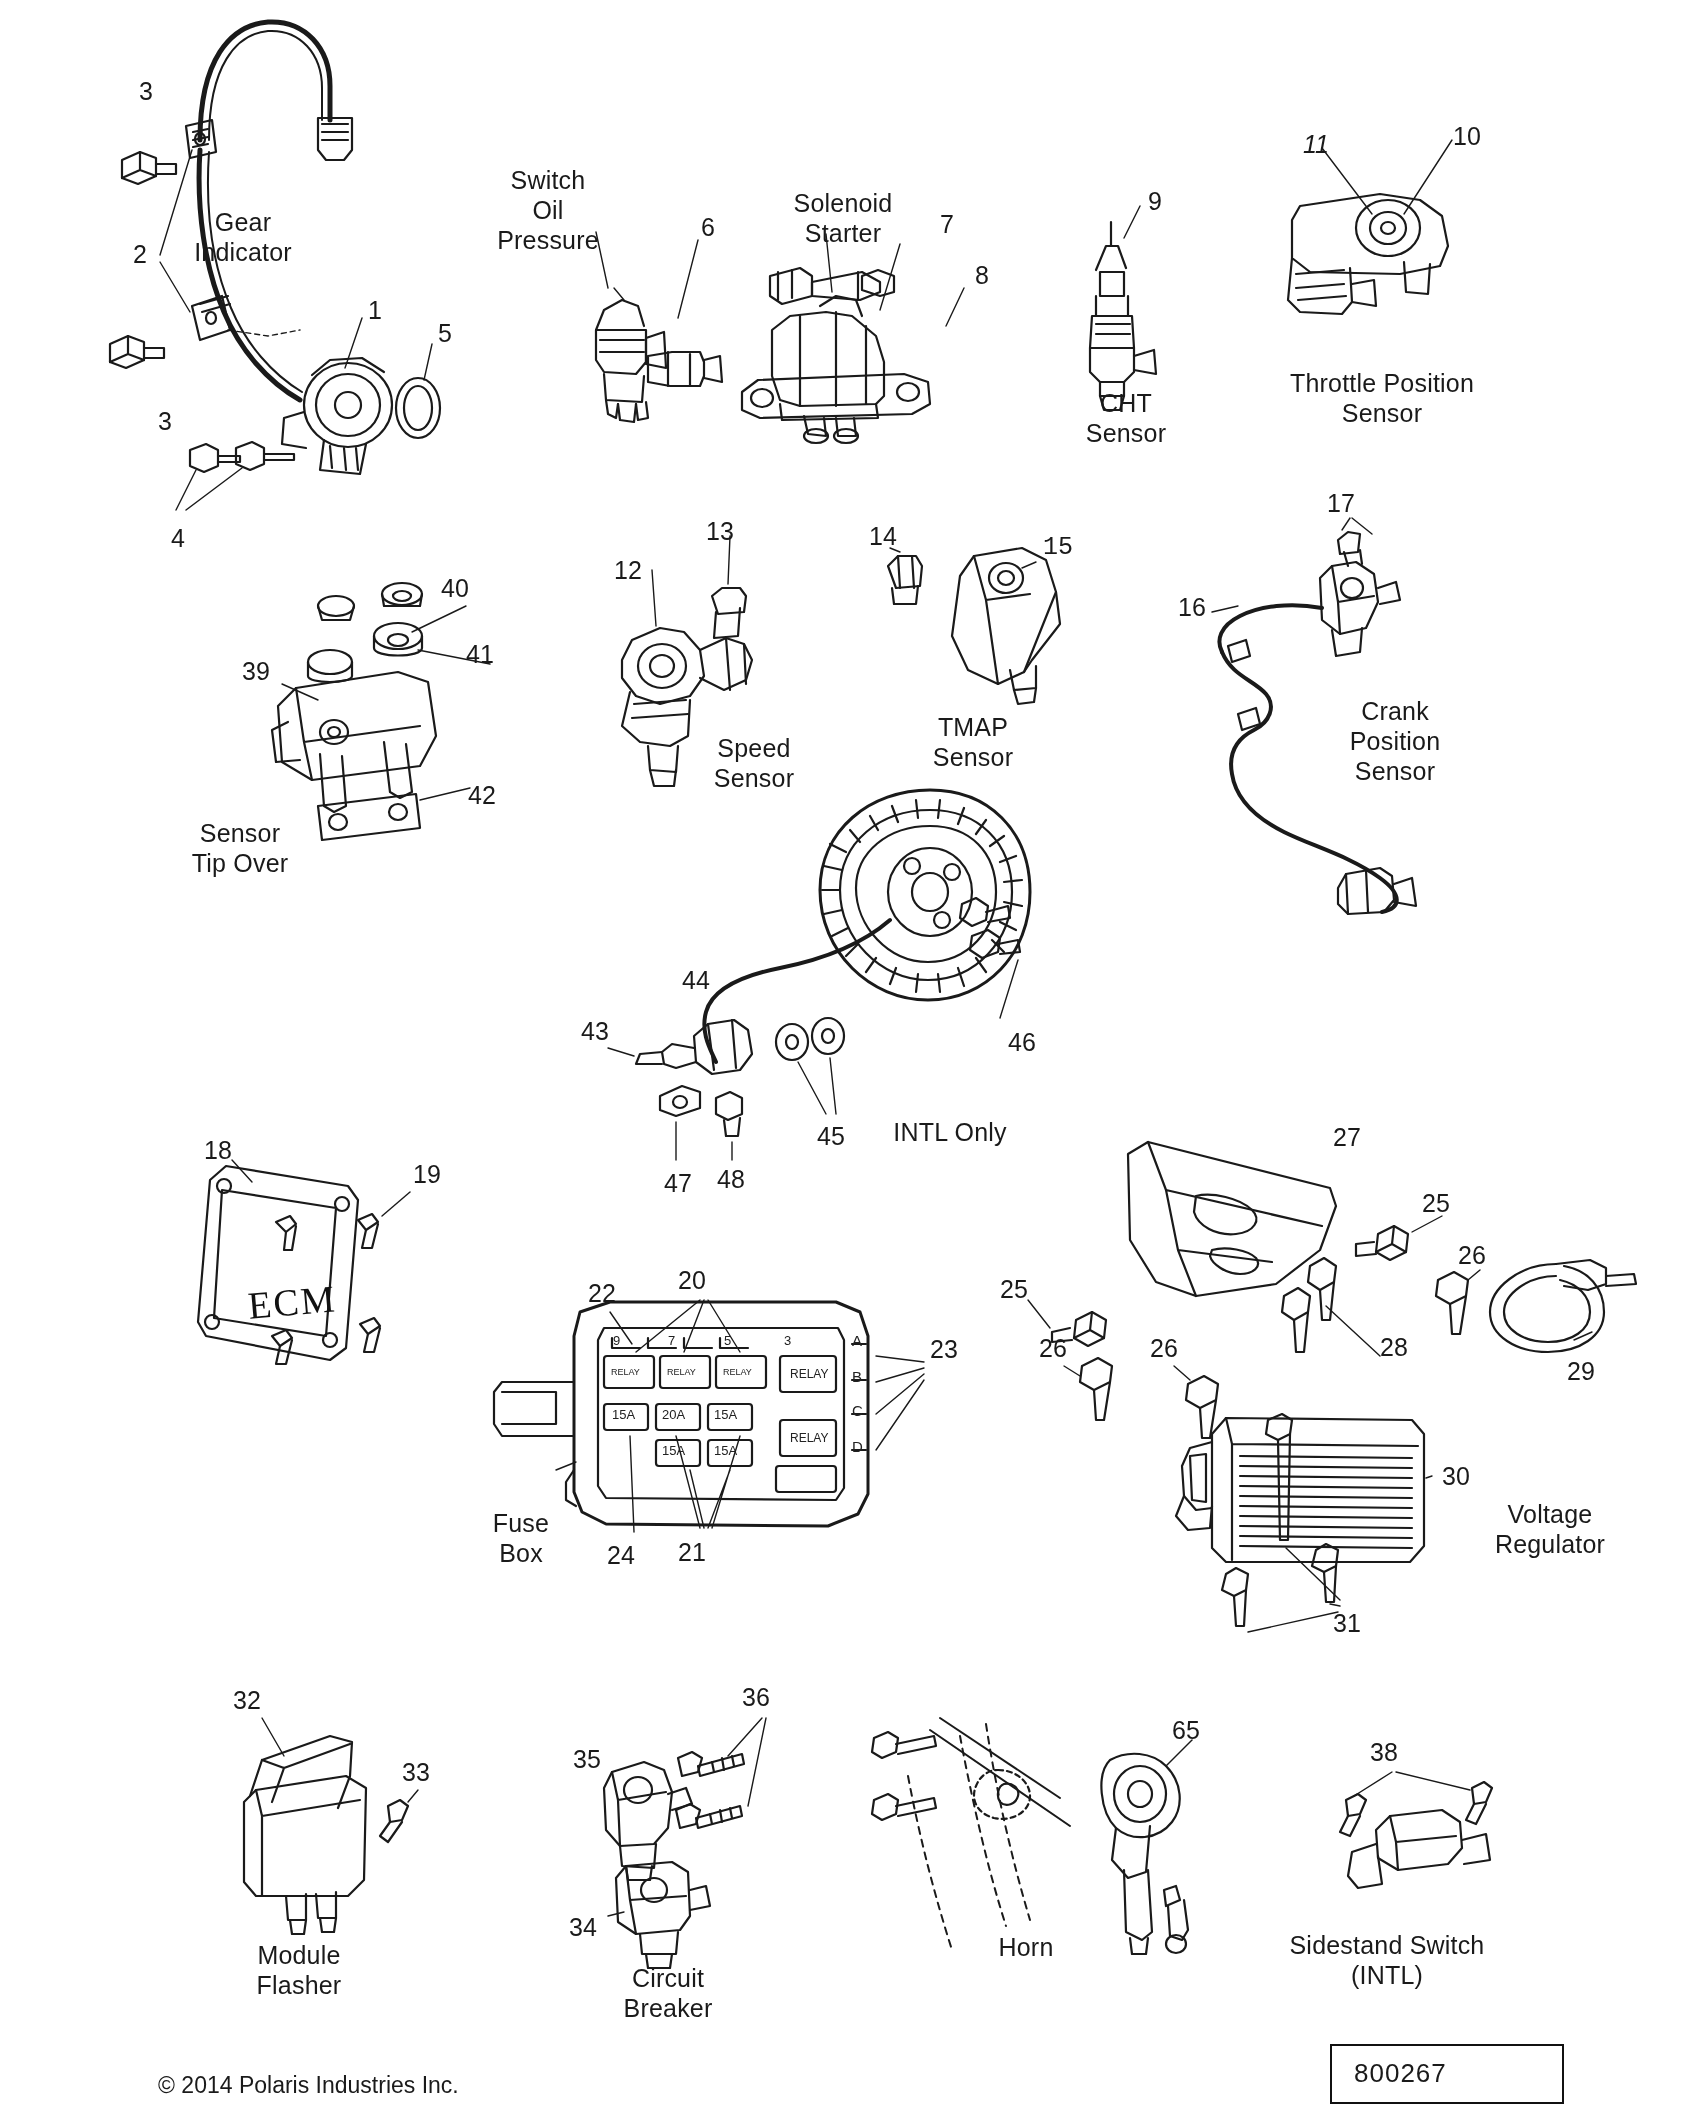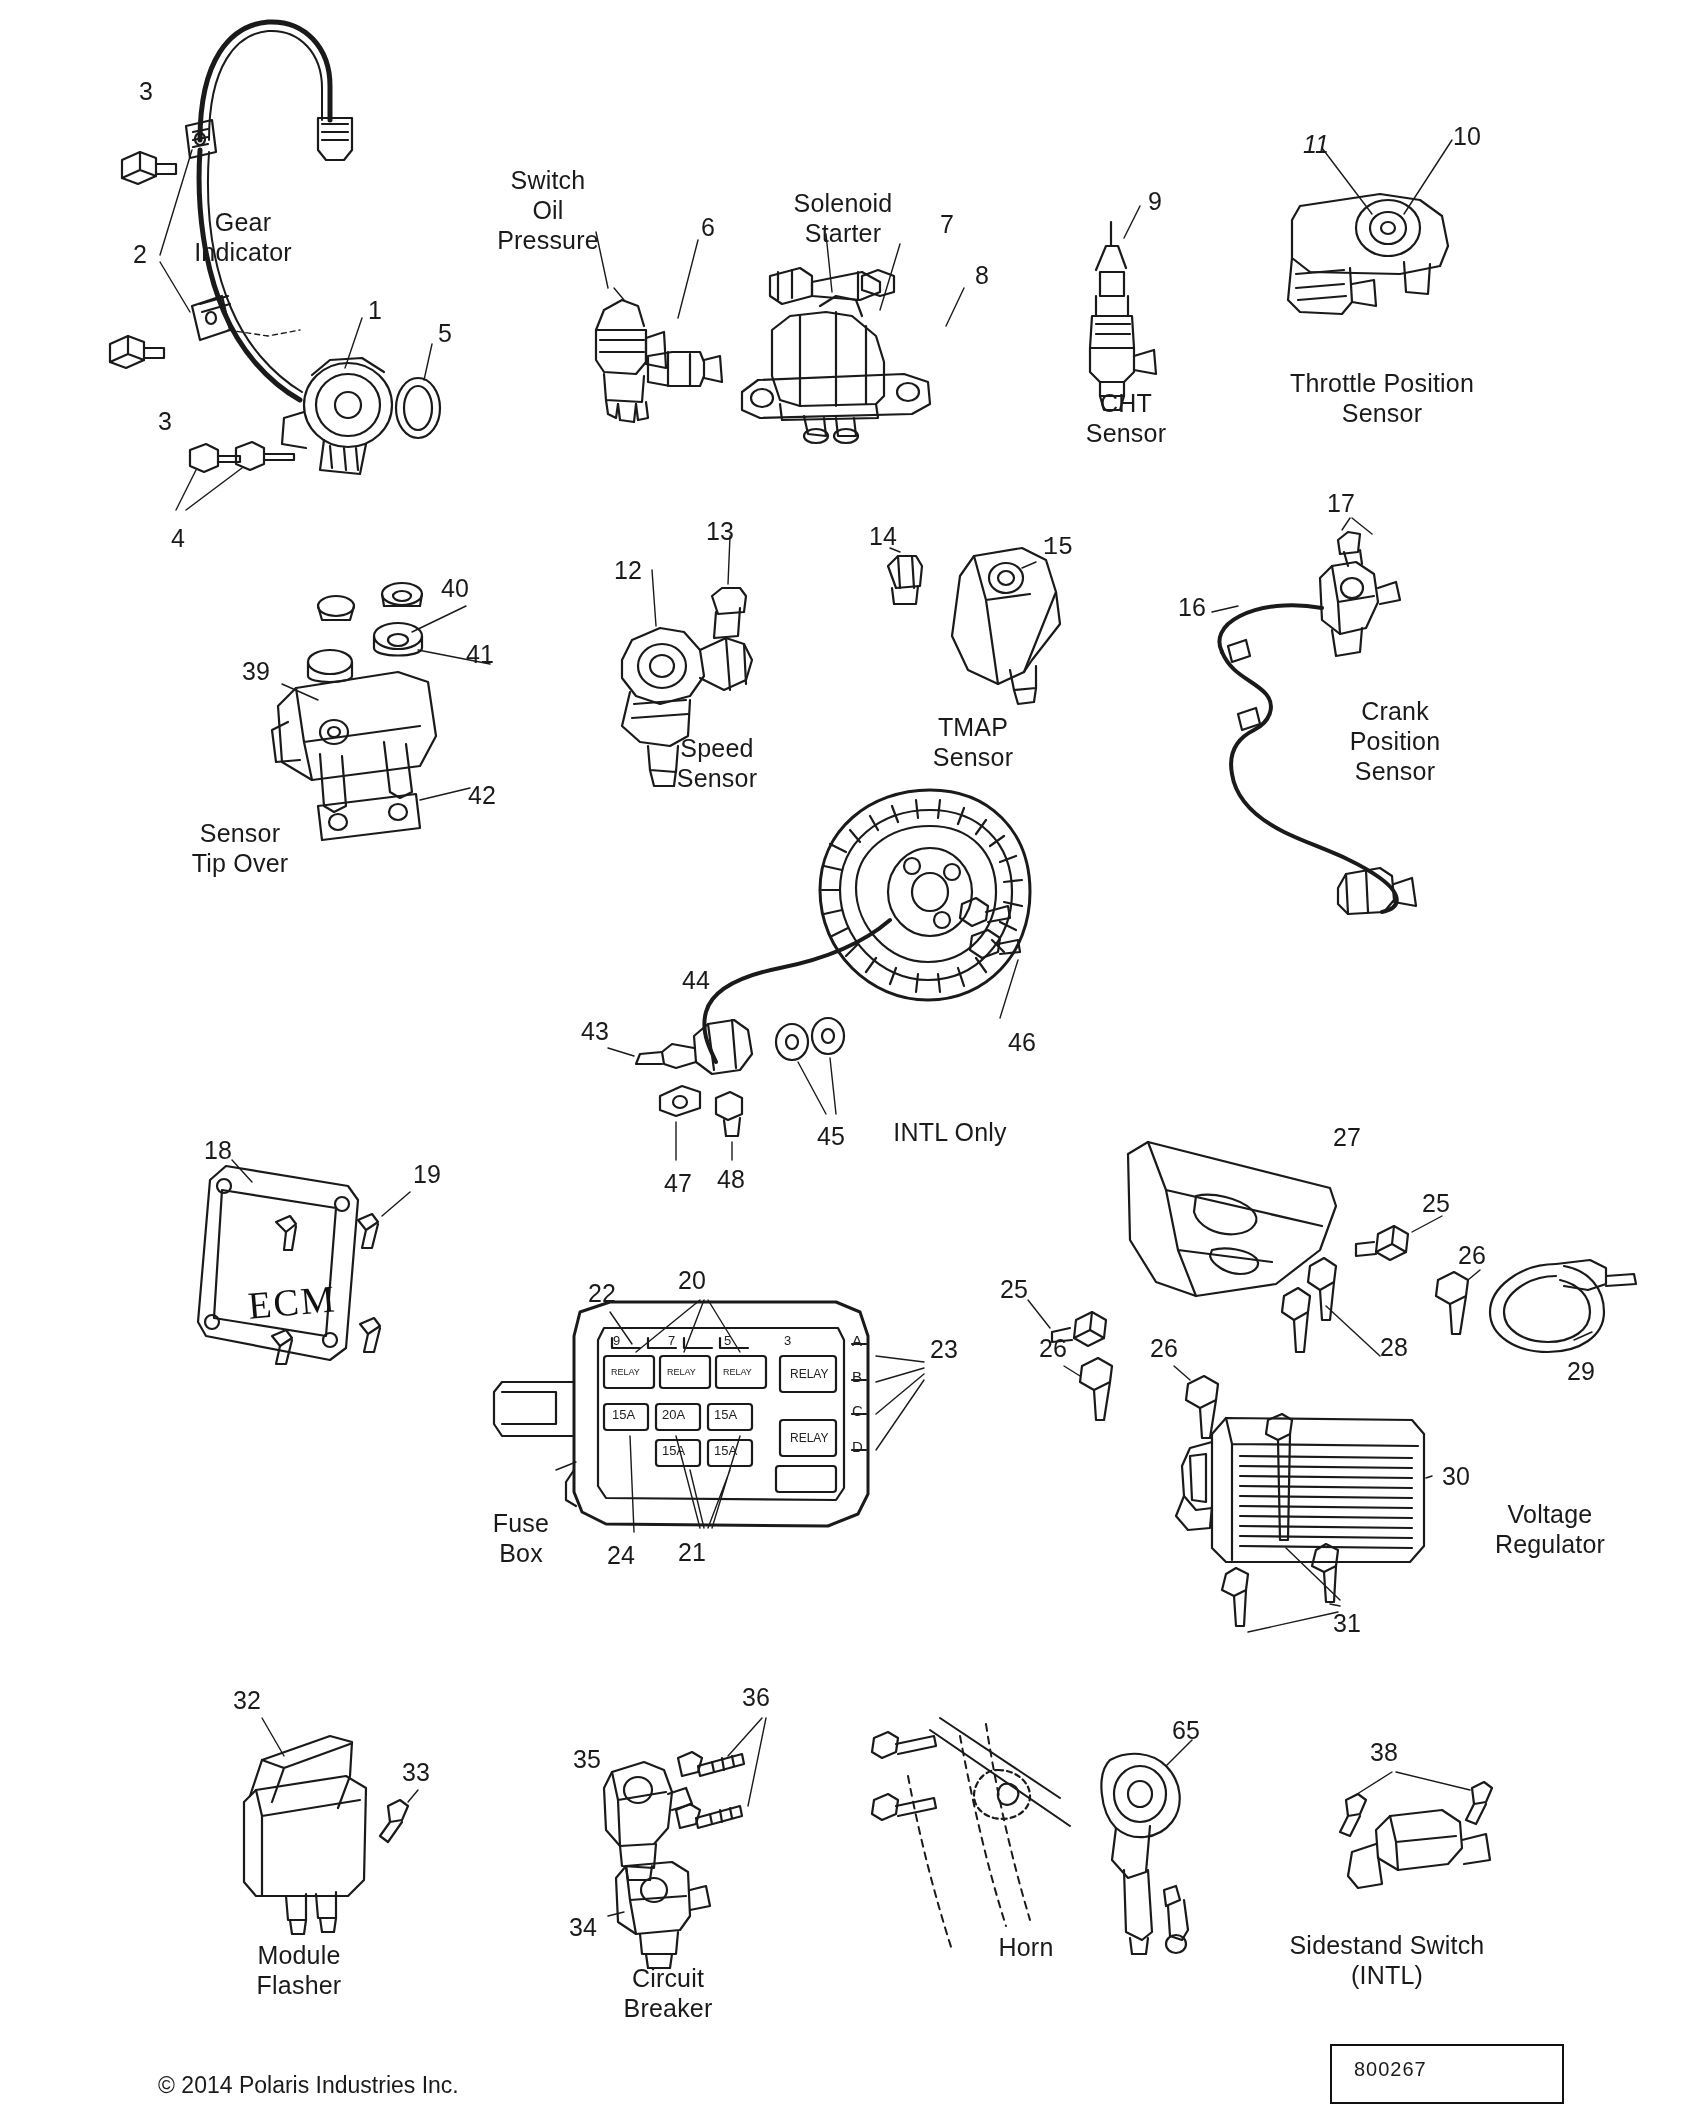--- a/index.html
+++ b/index.html
@@ -41,21 +41,21 @@
     font-family: "Liberation Sans", sans-serif;
   }
   .copy {
     position: absolute;
     font-size: 23px;
     color: #1a1a1a;
     white-space: pre;
   }
   .partno {
     position: absolute;
-    font-size: 20px;
+    font-size: 26px;
     color: #1a1a1a;
     letter-spacing: 1px;
   }
   .frame {
     position: absolute;
     border: 2px solid #111;
   }
   svg.art {
     position: absolute;
     left: 0;
@@ -489,21 +489,21 @@
 Indicator</div>
   <div class="lbl" style="left:468px; top:165px; width:160px;">Switch
 Oil
 Pressure</div>
   <div class="lbl" style="left:763px; top:188px; width:160px;">Solenoid
 Starter</div>
   <div class="lbl" style="left:1046px; top:388px; width:160px;">CHT
 Sensor</div>
   <div class="lbl" style="left:1262px; top:368px; width:240px;">Throttle Position
 Sensor</div>
-  <div class="lbl" style="left:637px; top:733px; width:160px;">Speed
+  <div class="lbl" style="left:674px; top:733px; width:160px;">Speed
 Sensor</div>
   <div class="lbl" style="left:893px; top:712px; width:160px;">TMAP
 Sensor</div>
   <div class="lbl" style="left:1315px; top:696px; width:160px;">Crank
 Position
 Sensor</div>
   <div class="lbl" style="left:160px; top:818px; width:160px;">Sensor
 Tip Over</div>
   <div class="lbl" style="left:850px; top:1117px; width:200px;">INTL Only</div>
   <div class="lbl" style="left:441px; top:1508px; width:160px;">Fuse

